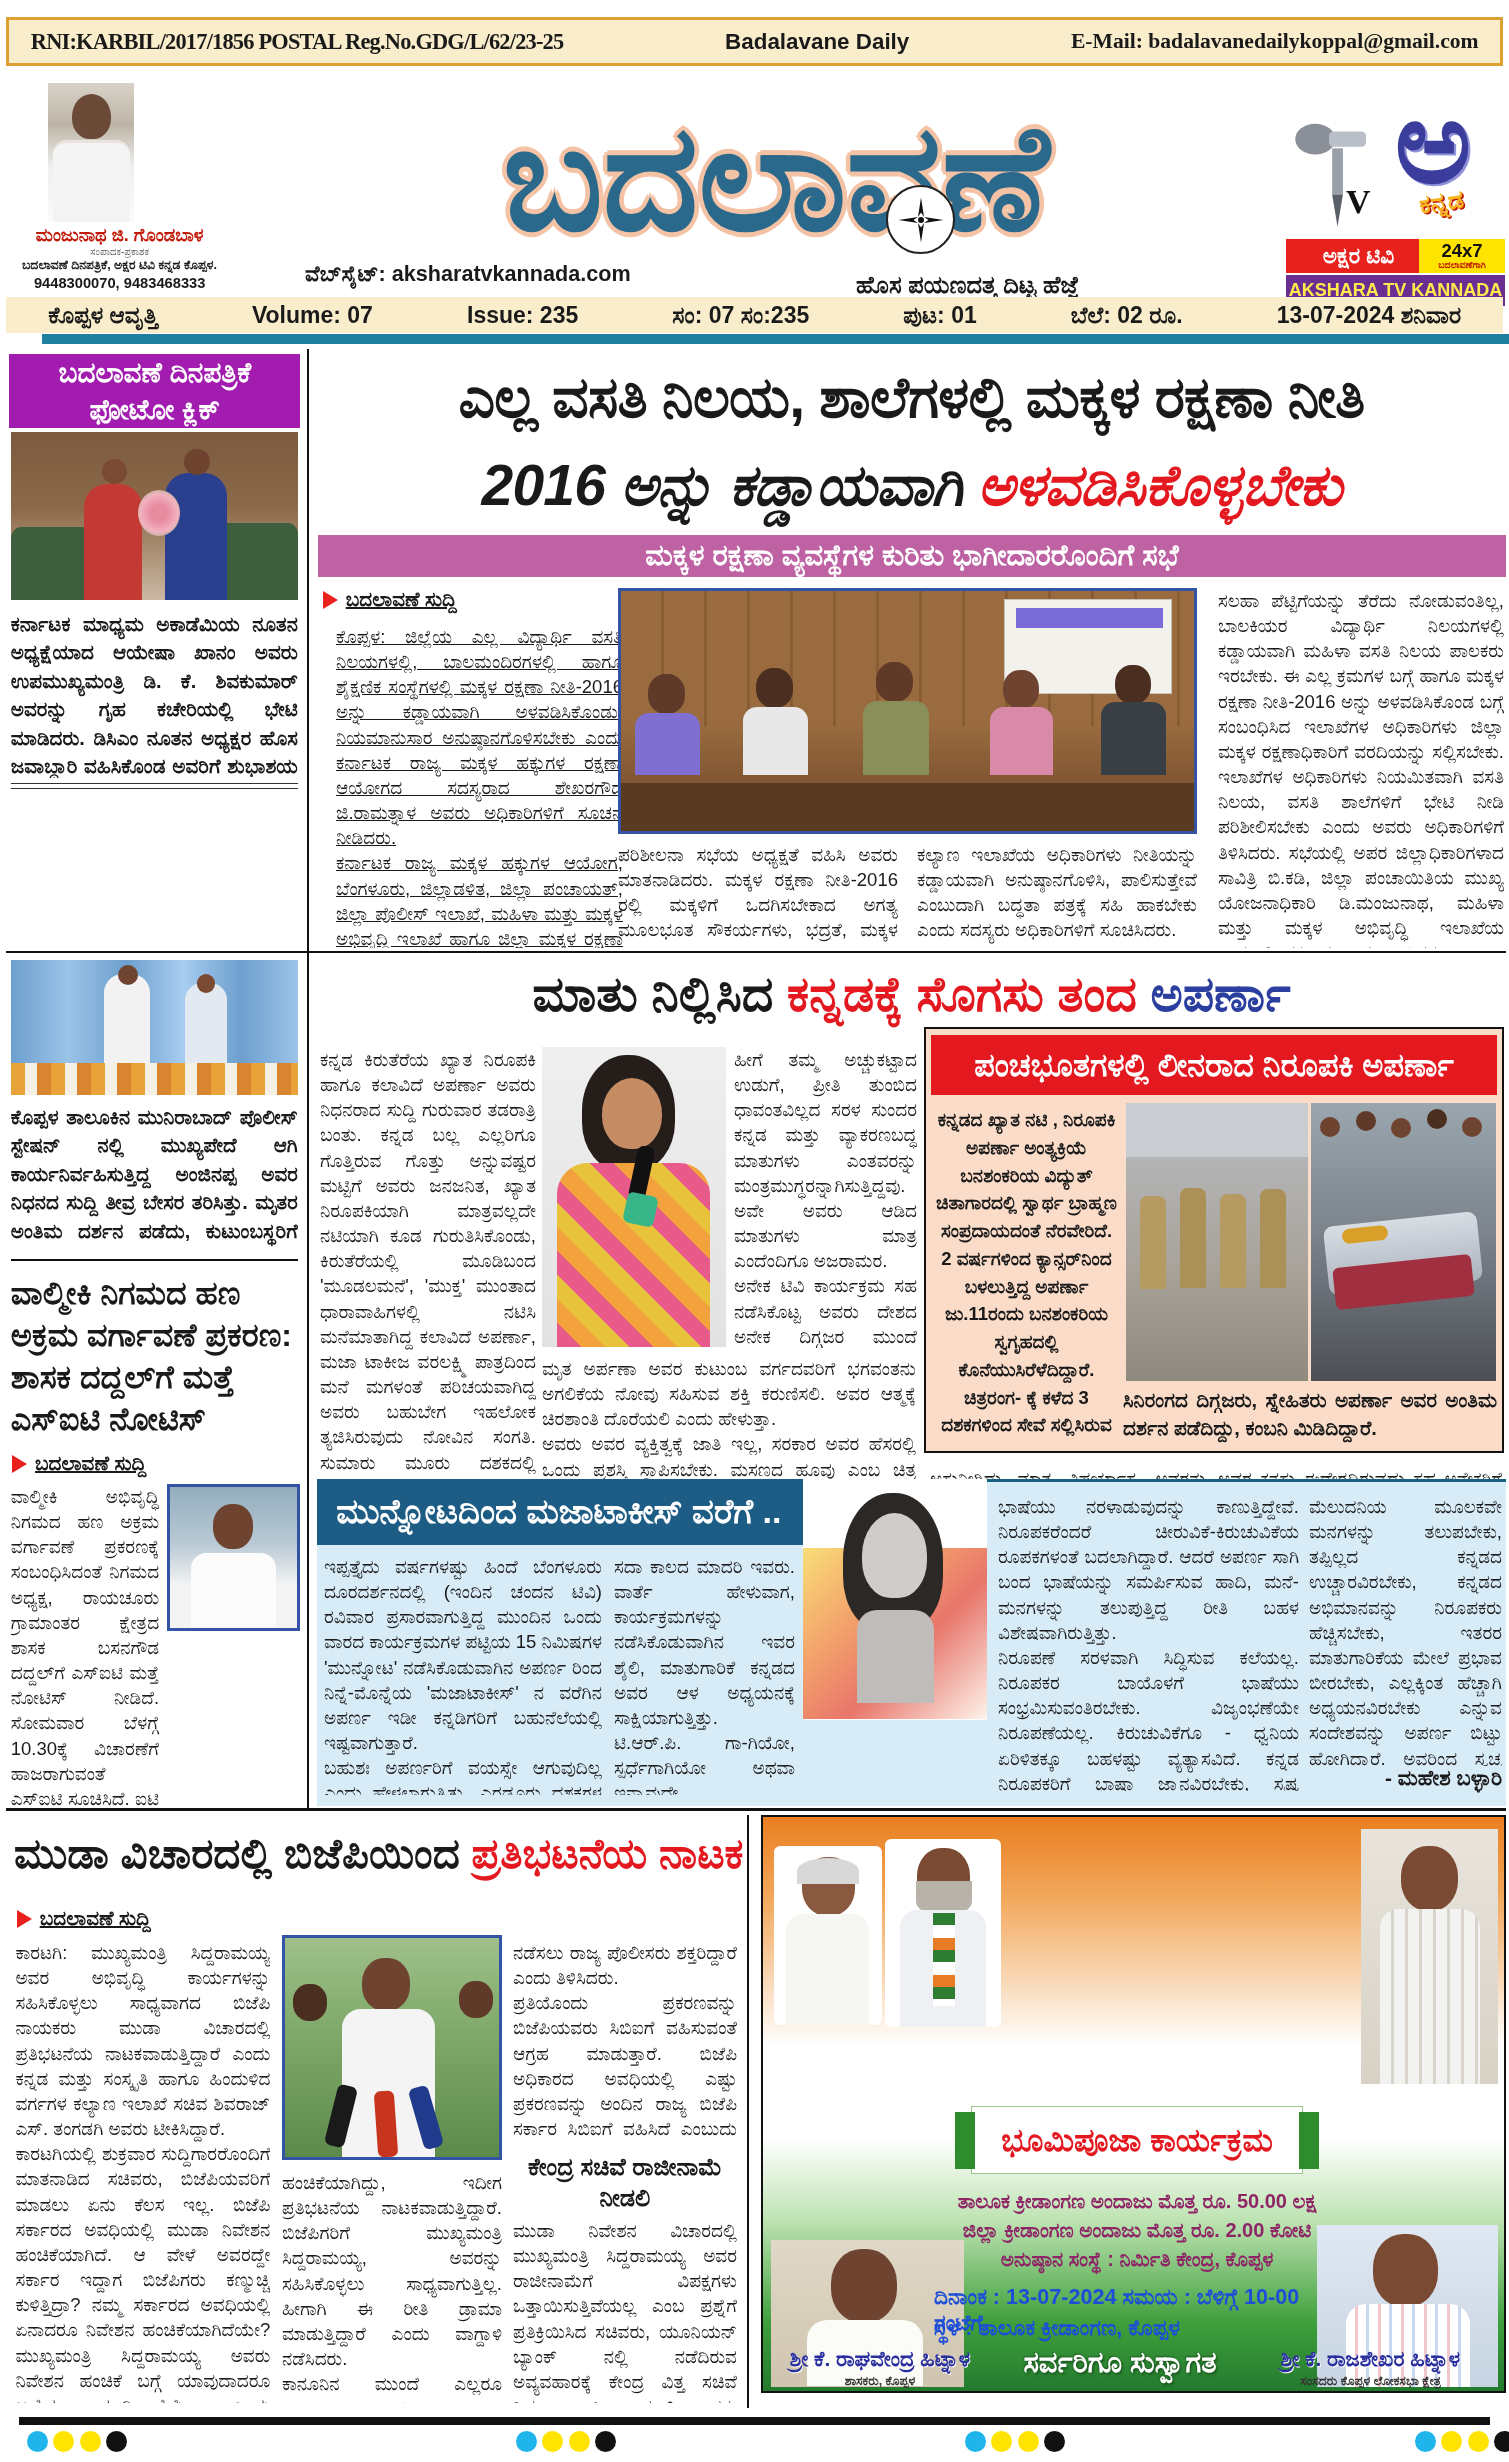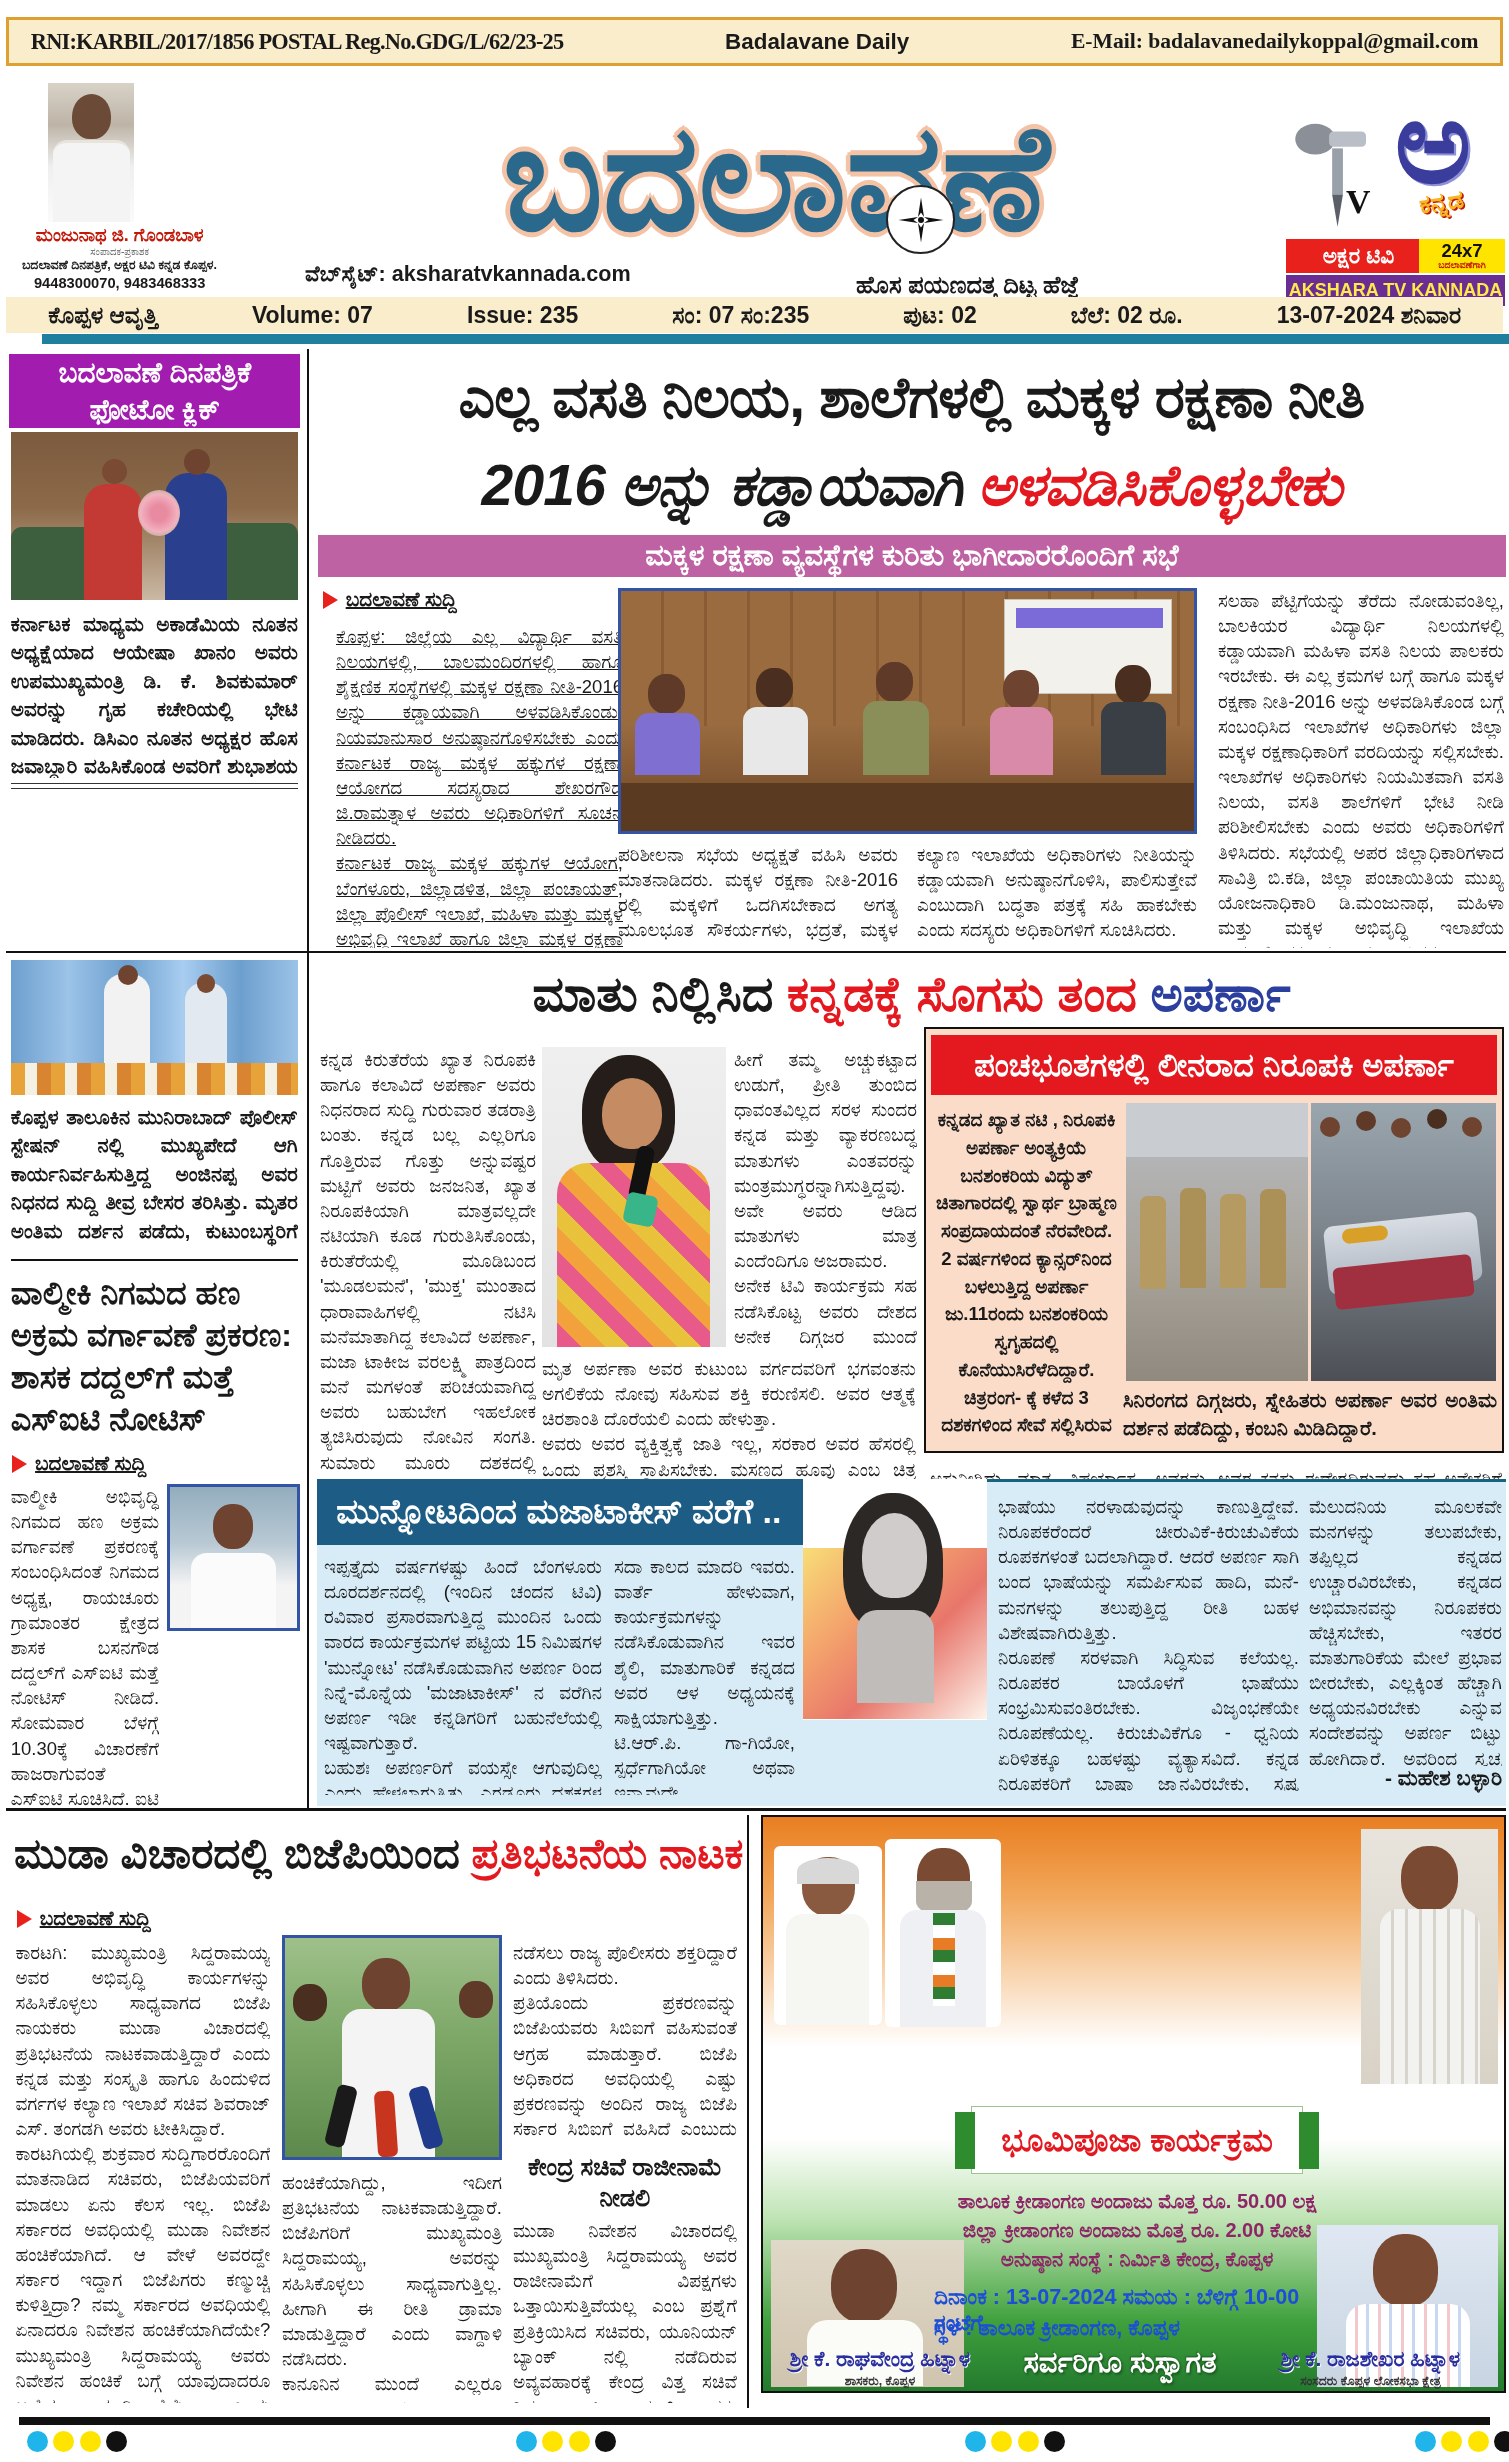--- a/index.html
+++ b/index.html
@@ -143,21 +143,21 @@
     <span class="n">24x7</span>
     <span class="s">ಬದಲಾವಣೆಗಾಗಿ</span>
   </div>
   <div class="abs logo-purple">AKSHARA TV KANNADA</div>
 
   <div class="abs infobar">
     <span>ಕೊಪ್ಪಳ ಆವೃತ್ತಿ</span>
     <span>Volume: 07</span>
     <span>Issue: 235</span>
     <span>ಸಂ: 07  ಸಂ:235</span>
-    <span>ಪುಟ: 02</span>
+    <span>ಪುಟ: 01</span>
     <span>ಬೆಲೆ: 02 ರೂ.</span>
     <span>13-07-2024 ಶನಿವಾರ</span>
   </div>
   <div class="abs teal-rule"></div>
 
   <div class="abs side-div"></div>
   <div class="abs photoclick-head" style="padding-top:0;">
     <div>ಬದಲಾವಣೆ ದಿನಪತ್ರಿಕೆ</div>
     <div>ಫೋಟೋ ಕ್ಲಿಕ್</div>
   </div>

